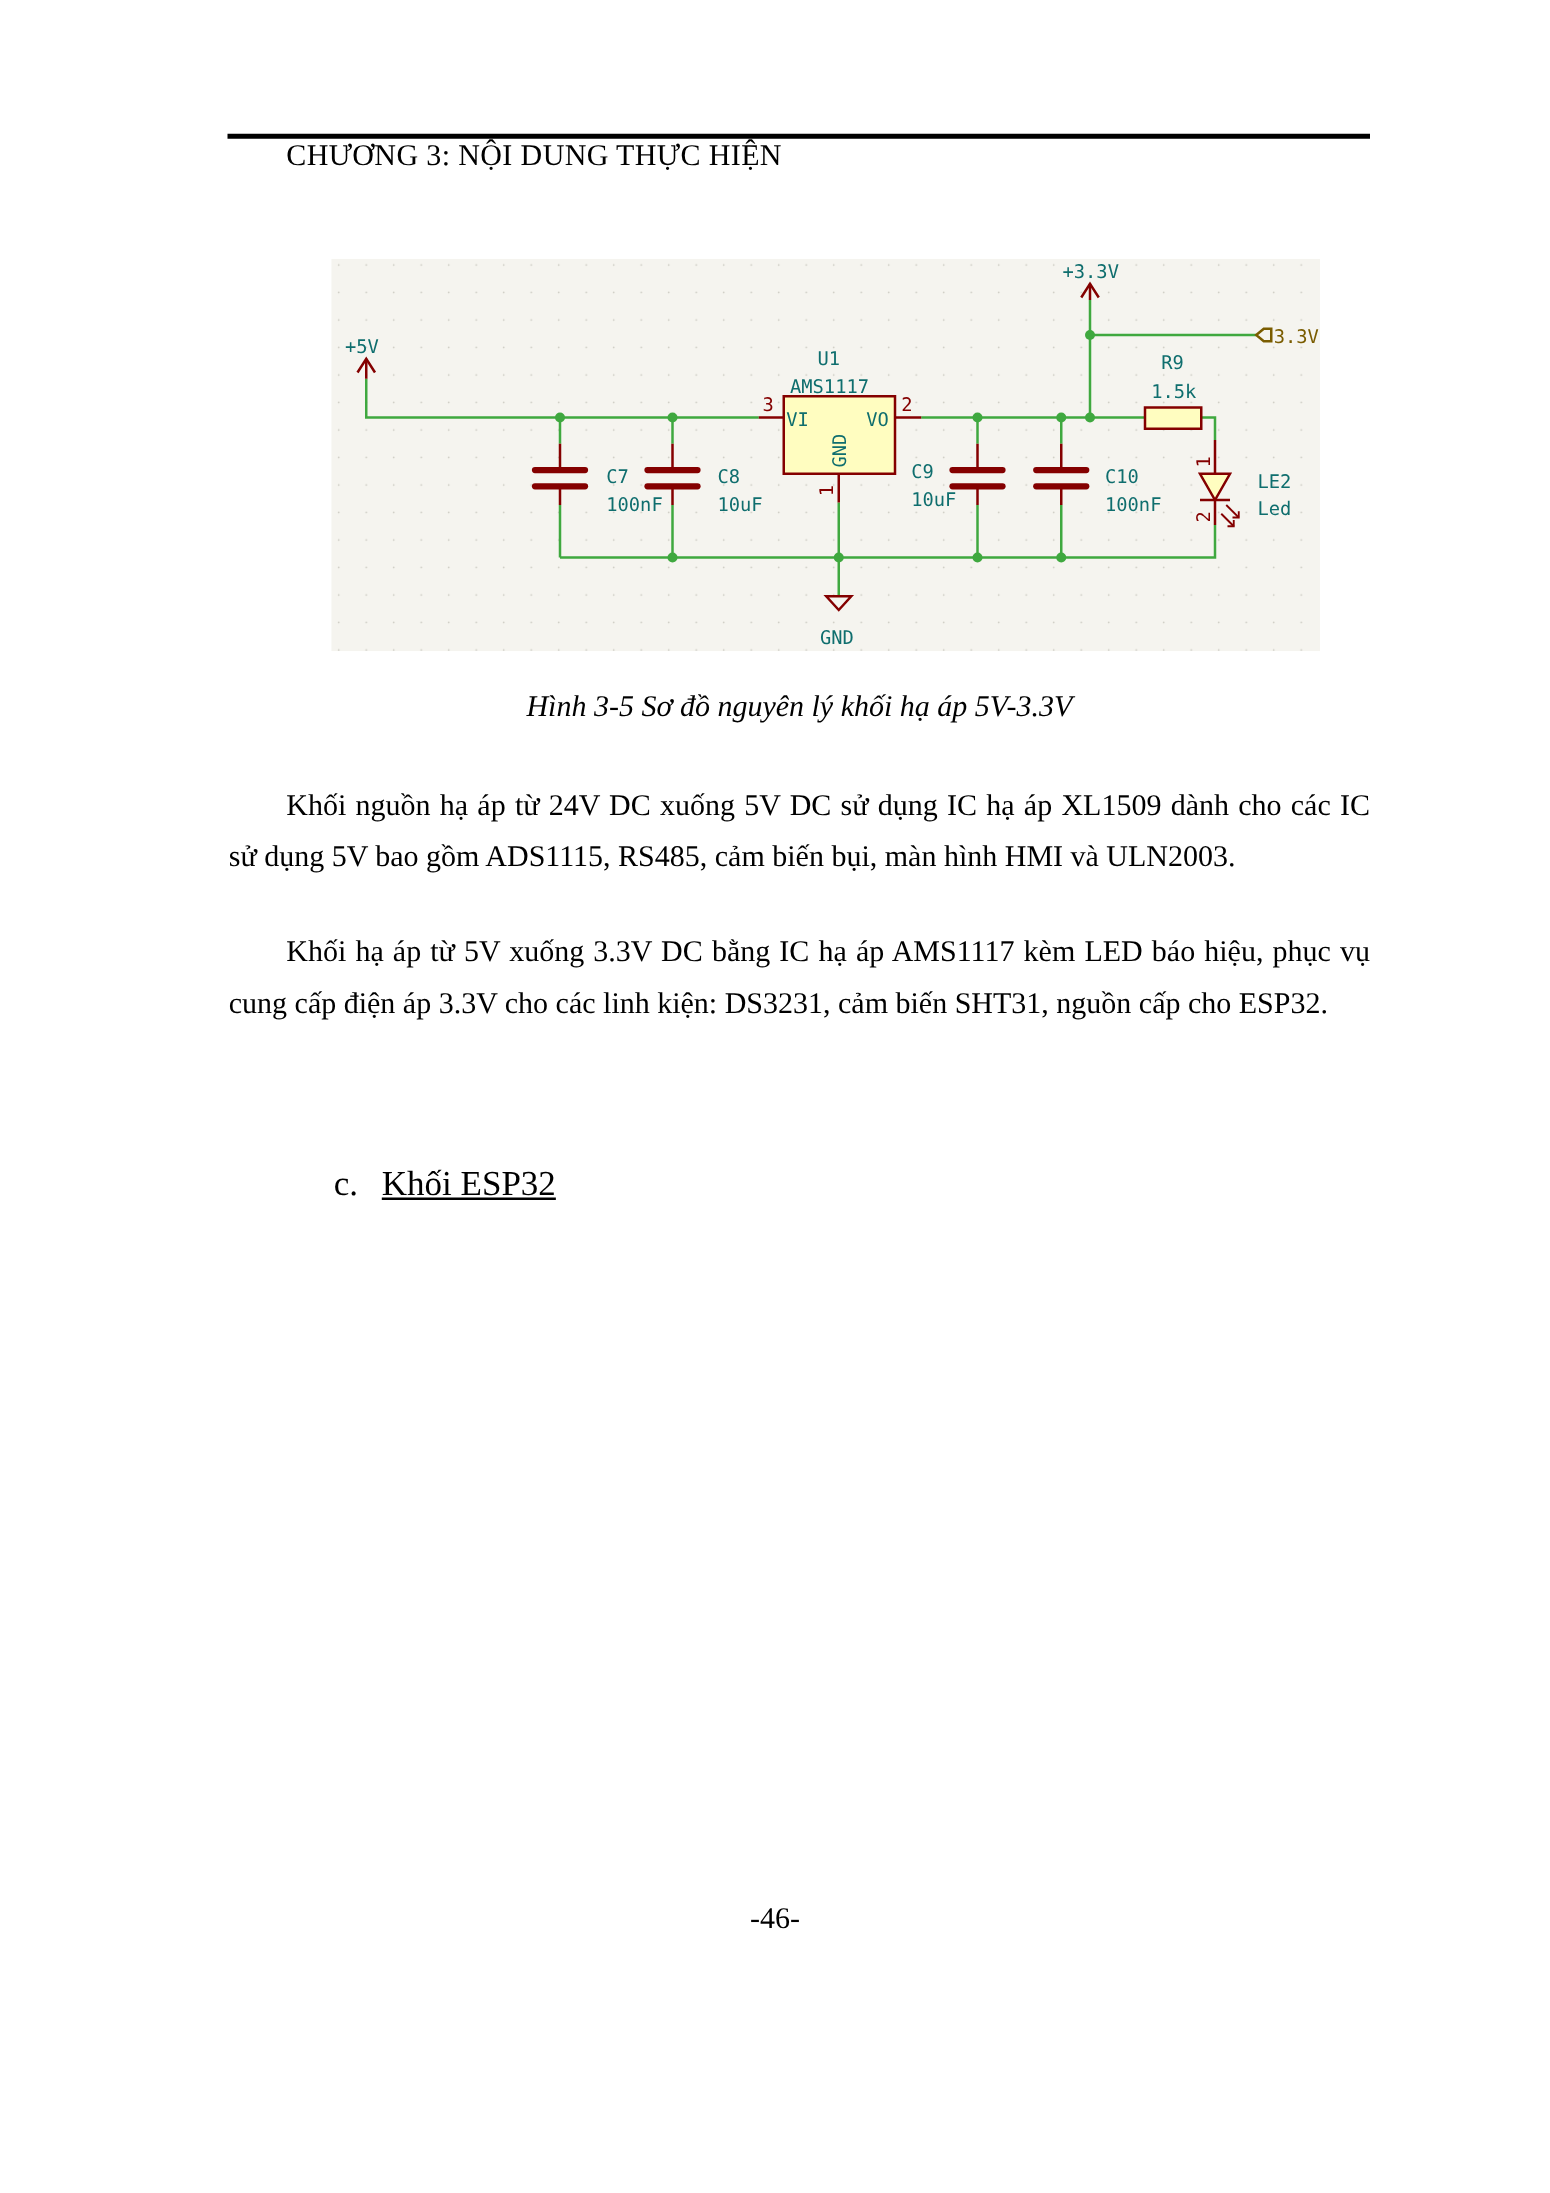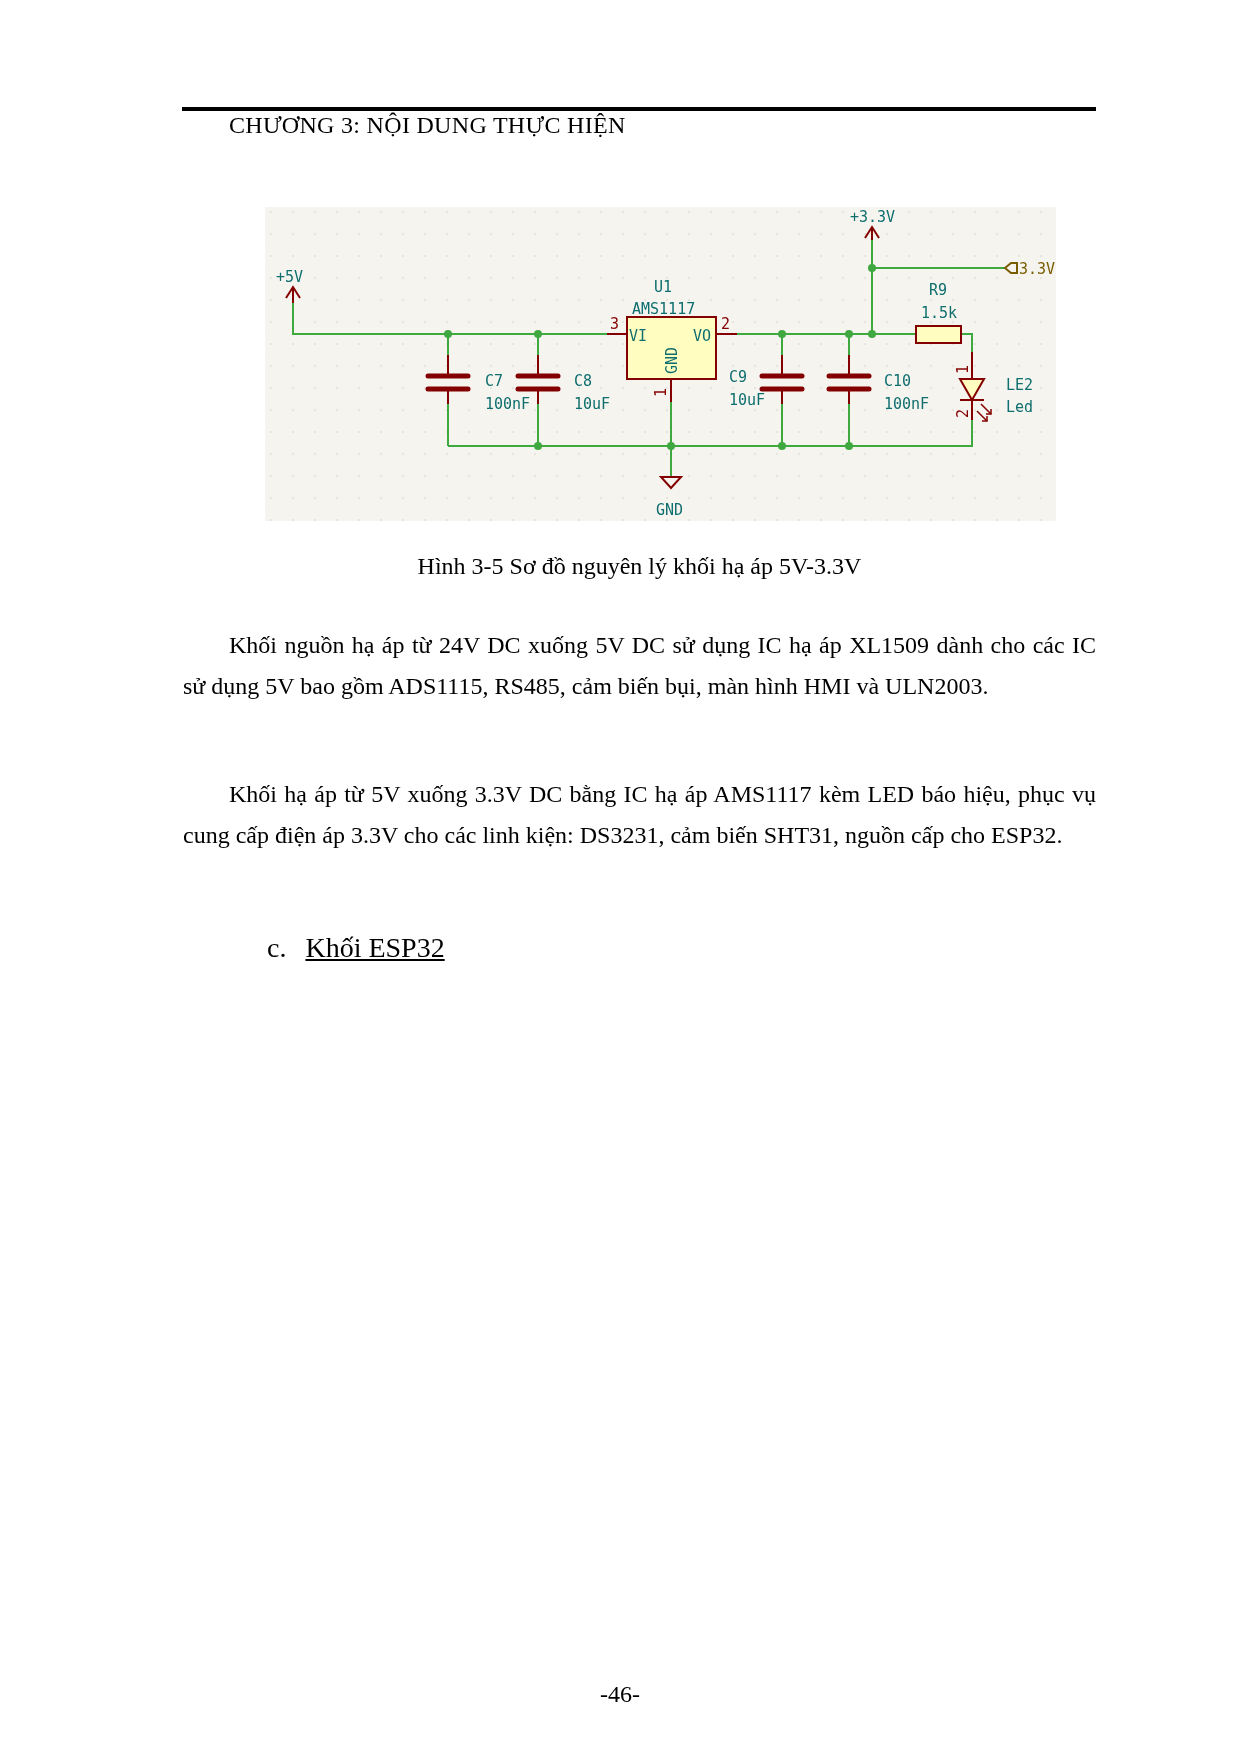--- a/index.html
+++ b/index.html
@@ -2,28 +2,28 @@
 <html><head>
 <meta charset="utf-8">
 <style>
   html, body { margin:0; padding:0; background:#ffffff; }
   body { width:1240px; height:1754px; position:relative; overflow:hidden;
          font-family:"Liberation Serif", serif; color:#000; }
   .header-title { position:absolute; left:229px; top:76px; font-size:24px; letter-spacing:0.3px; white-space:nowrap;margin-top:36px; }
   .header-rule { position:absolute; left:182px; top:107px; width:914px; height:4px; background:#000; }
   .figure { position:absolute; left:265px; top:207px; width:791px; height:314px; }
   .figure svg { display:block; }
-  .caption { position:absolute; left:183px; width:913px; top:553px; text-align:center; font-size:24px; }
+  .caption { position:absolute; left:183px; width:913px; top:553px; text-align:center; font-style:italic; font-size:24px; }
   .para { position:absolute; left:183px; width:913px; font-size:24px; line-height:40.5px; text-align:justify; text-indent:46px; margin:0; }
   .p1 { top:625px; }
-  .p2 { top:774px; }
+  .p2 { top:742px; }
   .heading-c { position:absolute; left:267px; top:932px; font-size:28px; white-space:nowrap; }
   .heading-c .num { margin-right:12px; }
   .heading-c .lbl { text-decoration:underline; }
-  .page-num { position:absolute; left:0; width:1240px; top:1681px; text-align:center; font-size:24px; }
+  .page-num { position:absolute; left:0; width:1240px; top:1522px; text-align:center; font-size:24px; }
   .sch-text { font-family:"DejaVu Sans Mono", monospace; font-size:15px; }
 </style>
 </head>
 <body>
 
 <div class="header-title">CHƯƠNG 3: NỘI DUNG THỰC HIỆN</div>
 <div class="header-rule"></div>
 
 <div class="figure">
   <svg width="791" height="314" viewBox="0 0 791 314" xmlns="http://www.w3.org/2000/svg">

